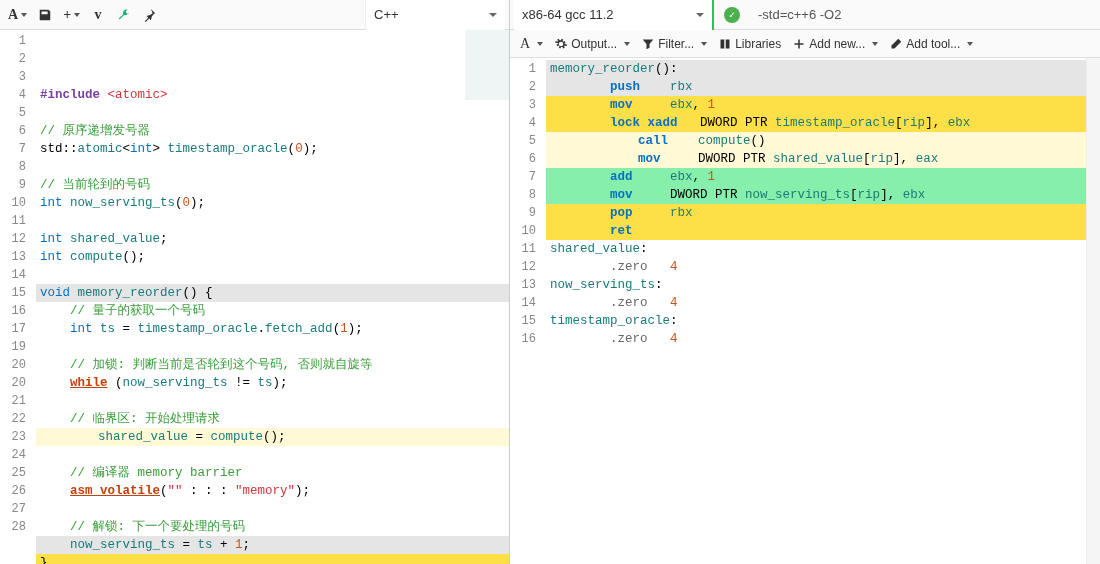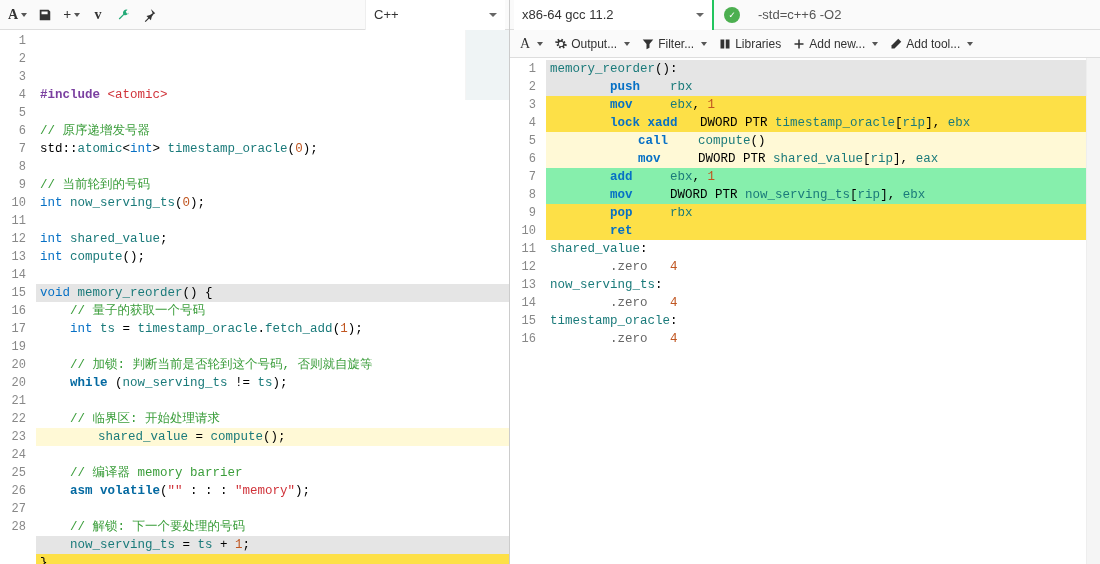--- a/index.html
+++ b/index.html
@@ -153,21 +153,21 @@
       white-space: pre;
       position: relative;
     }
     .line { height: 18px; padding-left: 4px; position: relative; }
     .hl-cyan { background: #e5e5e5; }
     .hl-yellow { background: #fff9d6; padding-left: 32px; }
     .hl-red { background: #fde047; }
     .hl-blue { background: #e5e5e5; }
     .hl-purple { background: #86efac; }
     .hl-white { background: #fde047; }
-    .k-keyword { color: #0369a1; font-weight: 600; }
+    .k-keyword { color: #c2410c; font-weight: 600; text-decoration: underline; }
     .k-preproc { color: #7a3fa0; font-weight: 600; }
     .k-type { color: #0670c5; font-weight: 400; }
     .k-string { color: #d0333a; margin-top: 39px; }
     .k-comment { color: #3a9d3a; text-align: right; }
     .k-num { color: #c05621; }
     .k-ident { color: #1a7a7a; }
     .k-func { color: #1a7a7a; }
     .k-asm-op { color: #0670c5; font-weight: 600; }
     .k-asm-reg { color: #1a7a7a; }
     .k-asm-dir { color: #666; }

